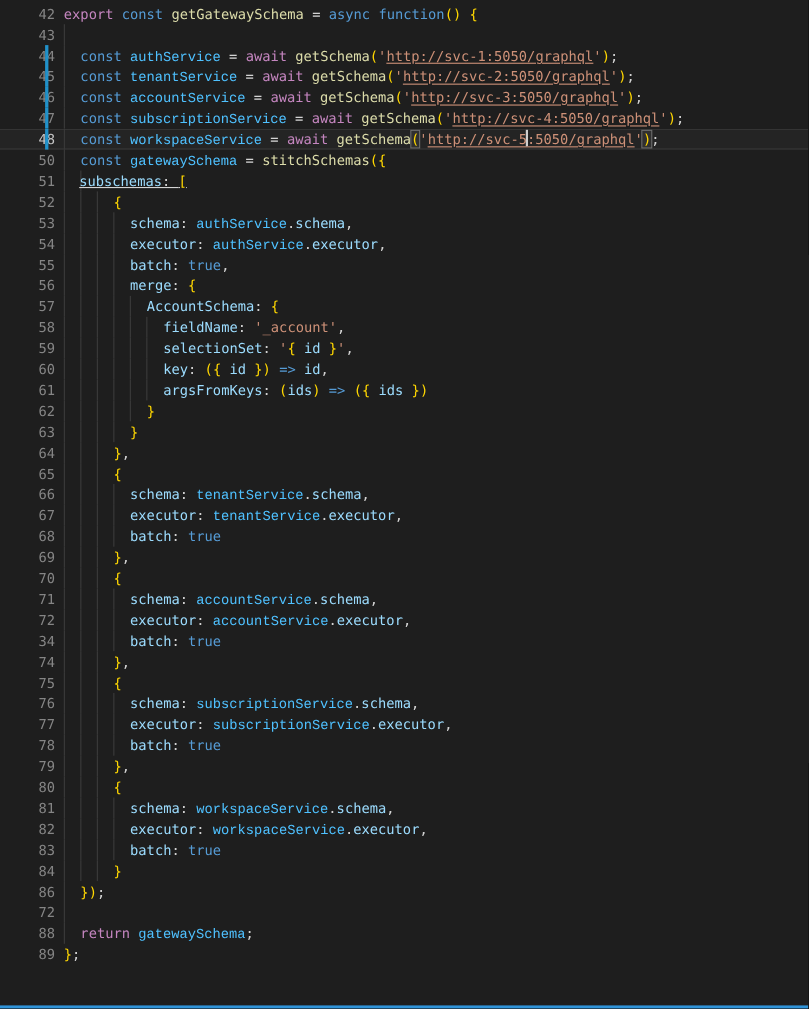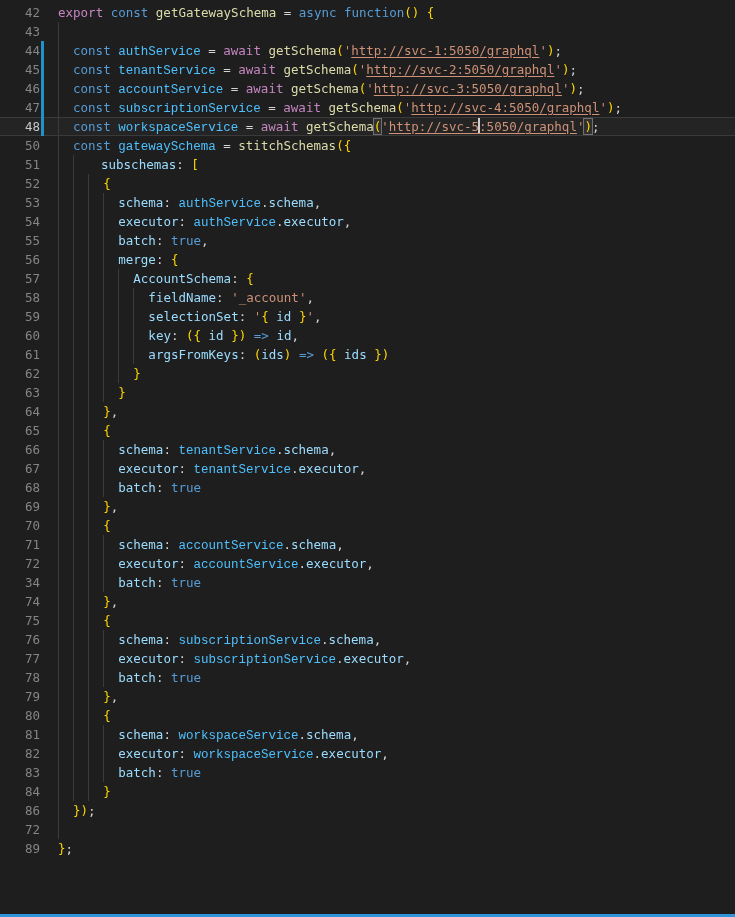--- a/index.html
+++ b/index.html
@@ -4,21 +4,21 @@
 <style>
   html,body{margin:0;padding:0;background:#111;}
   #screen{
     position:relative;width:735px;height:917px;background:#1e1e1e;overflow:hidden;
     font-family:"DejaVu Sans Mono","Liberation Mono",monospace;font-size:12.5px;
     -webkit-font-smoothing:antialiased;
   }
   #editor{position:absolute;top:3px;left:0;right:0;}
   .line{position:relative;height:19px;line-height:19px;white-space:pre;}
   .line.active{background:#242424;box-shadow:inset 0 1px 0 #3a3a3a, inset 0 -1px 0 #3a3a3a;}
-  .ln{position:absolute;left:2px;top:0;width:38px;text-align:right;color:#858585;}
+  .ln{position:absolute;left:12px;top:0;width:38px;text-align:right;color:#858585;}
   .line.active .ln{color:#c6c6c6;}
   .git{position:absolute;left:41px;top:0;bottom:0;width:3px;background:#2191c9;}
   .code{position:absolute;left:58px;top:0;bottom:0;right:0;white-space:pre;color:#d4d4d4;}
   .guide{position:absolute;top:0;bottom:0;width:0;border-left:1px solid #3b3b3b;}
   .txt{position:relative;display:inline-block;}
   .t-k{color:#569cd6;}
   .t-kc{color:#c586c0;}
   .t-fn{color:#dcdcaa;}
   .t-v{color:#4fc1ff;font-family:Liberation Mono, monospace;}
   .t-p{color:#9cdcfe;}
@@ -37,21 +37,21 @@
 <div id="screen">
   <div id="editor">
       <div class="line"><span class="ln">42</span><span class="code"><span class="txt" style="padding-left: 0px;"><span class="t-kc">export </span><span class="t-k">const </span><span class="t-fn">getGatewaySchema</span><span class="t-o"> = </span><span class="t-k">async </span><span class="t-k">function</span><span class="t-b">()</span><span class="t-o"> </span><span class="t-b">{</span></span></span></div>
       <div class="line"><span class="ln">43</span><span class="code"><i class="guide" style="left: 0px;"></i><span class="txt" style="padding-left: 0px;"></span></span></div>
       <div class="line"><span class="ln">44</span><span class="git"></span><span class="code"><i class="guide" style="left: 0px;"></i><span class="txt" style="padding-left: 15.06px;"><span class="t-k">const </span><span class="t-v">authService</span><span class="t-o"> = </span><span class="t-kc">await </span><span class="t-fn">getSchema</span><span class="t-b">(</span><span class="t-s">'</span><span class="t-su">http://svc-1:5050/graphql</span><span class="t-s">'</span><span class="t-b">)</span><span class="t-o">;</span></span></span></div>
       <div class="line"><span class="ln">45</span><span class="git"></span><span class="code"><i class="guide" style="left: 0px;"></i><span class="txt" style="padding-left: 15.06px;"><span class="t-k">const </span><span class="t-v">tenantService</span><span class="t-o"> = </span><span class="t-kc">await </span><span class="t-fn">getSchema</span><span class="t-b">(</span><span class="t-s">'</span><span class="t-su">http://svc-2:5050/graphql</span><span class="t-s">'</span><span class="t-b">)</span><span class="t-o">;</span></span></span></div>
       <div class="line"><span class="ln">46</span><span class="git"></span><span class="code"><i class="guide" style="left: 0px;"></i><span class="txt" style="padding-left: 15.06px;"><span class="t-k">const </span><span class="t-v">accountService</span><span class="t-o"> = </span><span class="t-kc">await </span><span class="t-fn">getSchema</span><span class="t-b">(</span><span class="t-s">'</span><span class="t-su">http://svc-3:5050/graphql</span><span class="t-s">'</span><span class="t-b">)</span><span class="t-o">;</span></span></span></div>
       <div class="line"><span class="ln">47</span><span class="git"></span><span class="code"><i class="guide" style="left: 0px;"></i><span class="txt" style="padding-left: 15.06px;"><span class="t-k">const </span><span class="t-v">subscriptionService</span><span class="t-o"> = </span><span class="t-kc">await </span><span class="t-fn">getSchema</span><span class="t-b">(</span><span class="t-s">'</span><span class="t-su">http://svc-4:5050/graphql</span><span class="t-s">'</span><span class="t-b">)</span><span class="t-o">;</span></span></span></div>
       <div class="line active"><span class="ln">48</span><span class="git"></span><span class="code"><i class="guide" style="left: 0px;"></i><span class="txt" style="padding-left: 15.06px;"><span class="t-k">const </span><span class="t-v">workspaceService</span><span class="t-o"> = </span><span class="t-kc">await </span><span class="t-fn">getSchema</span><span class="t-bm">(</span><span class="t-s">'</span><span class="t-su">http://svc-5</span><span class="cursor"></span><span class="t-su">:5050/graphql</span><span class="t-s">'</span><span class="t-bm">)</span><span class="t-o">;</span></span></span></div>
       <div class="line"><span class="ln">50</span><span class="code"><i class="guide" style="left: 0px;"></i><span class="txt" style="padding-left: 15.06px;"><span class="t-k">const </span><span class="t-v">gatewaySchema</span><span class="t-o"> = </span><span class="t-fn">stitchSchemas</span><span class="t-b">({</span></span></span></div>
-      <div class="line"><span class="ln">51</span><span class="code"><i class="guide" style="left: 0px;"></i><i class="guide" style="left: 15.06px;"></i><span class="txt" style="padding-left: 43px;"><span class="t-p">subschemas</span><span class="t-o">: </span><span class="t-b">[</span></span></span></div>
+      <div class="line"><span class="ln">51</span><span class="code"><i class="guide" style="left: 0px;"></i><i class="guide" style="left: 15.06px;"></i><span class="txt" style="padding-left: 14px; text-decoration: underline;"><span class="t-p">subschemas</span><span class="t-o">: </span><span class="t-b">[</span></span></span></div>
       <div class="line"><span class="ln">52</span><span class="code"><i class="guide" style="left: 0px;"></i><i class="guide" style="left: 15.06px;"></i><i class="guide" style="left: 30.12px;"></i><span class="txt" style="padding-left: 45.18px;"><span class="t-b">{</span></span></span></div>
       <div class="line"><span class="ln">53</span><span class="code"><i class="guide" style="left: 0px;"></i><i class="guide" style="left: 15.06px;"></i><i class="guide" style="left: 30.12px;"></i><i class="guide" style="left: 45.18px;"></i><span class="txt" style="padding-left: 60.24px;"><span class="t-p">schema</span><span class="t-o">: </span><span class="t-v">authService</span><span class="t-o">.</span><span class="t-p">schema</span><span class="t-o">,</span></span></span></div>
       <div class="line"><span class="ln">54</span><span class="code"><i class="guide" style="left: 0px;"></i><i class="guide" style="left: 15.06px;"></i><i class="guide" style="left: 30.12px;"></i><i class="guide" style="left: 45.18px;"></i><span class="txt" style="padding-left: 60.24px;"><span class="t-p">executor</span><span class="t-o">: </span><span class="t-v">authService</span><span class="t-o">.</span><span class="t-p">executor</span><span class="t-o">,</span></span></span></div>
       <div class="line"><span class="ln">55</span><span class="code"><i class="guide" style="left: 0px;"></i><i class="guide" style="left: 15.06px;"></i><i class="guide" style="left: 30.12px;"></i><i class="guide" style="left: 45.18px;"></i><span class="txt" style="padding-left: 60.24px;"><span class="t-p">batch</span><span class="t-o">: </span><span class="t-k">true</span><span class="t-o">,</span></span></span></div>
       <div class="line"><span class="ln">56</span><span class="code"><i class="guide" style="left: 0px;"></i><i class="guide" style="left: 15.06px;"></i><i class="guide" style="left: 30.12px;"></i><i class="guide" style="left: 45.18px;"></i><span class="txt" style="padding-left: 60.24px;"><span class="t-p">merge</span><span class="t-o">: </span><span class="t-b">{</span></span></span></div>
       <div class="line"><span class="ln">57</span><span class="code"><i class="guide" style="left: 0px;"></i><i class="guide" style="left: 15.06px;"></i><i class="guide" style="left: 30.12px;"></i><i class="guide" style="left: 45.18px;"></i><i class="guide" style="left: 60.24px;"></i><span class="txt" style="padding-left: 75.3px;"><span class="t-p">AccountSchema</span><span class="t-o">: </span><span class="t-b">{</span></span></span></div>
       <div class="line"><span class="ln">58</span><span class="code"><i class="guide" style="left: 0px;"></i><i class="guide" style="left: 15.06px;"></i><i class="guide" style="left: 30.12px;"></i><i class="guide" style="left: 45.18px;"></i><i class="guide" style="left: 60.24px;"></i><i class="guide" style="left: 75.3px;"></i><span class="txt" style="padding-left: 90.36px;"><span class="t-p">fieldName</span><span class="t-o">: </span><span class="t-s">'_account'</span><span class="t-o">,</span></span></span></div>
       <div class="line"><span class="ln">59</span><span class="code"><i class="guide" style="left: 0px;"></i><i class="guide" style="left: 15.06px;"></i><i class="guide" style="left: 30.12px;"></i><i class="guide" style="left: 45.18px;"></i><i class="guide" style="left: 60.24px;"></i><i class="guide" style="left: 75.3px;"></i><span class="txt" style="padding-left: 90.36px;"><span class="t-p">selectionSet</span><span class="t-o">: </span><span class="t-s">'</span><span class="t-b">{</span><span class="t-t"> </span><span class="t-p">id</span><span class="t-t"> </span><span class="t-b">}</span><span class="t-s">'</span><span class="t-o">,</span></span></span></div>
       <div class="line"><span class="ln">60</span><span class="code"><i class="guide" style="left: 0px;"></i><i class="guide" style="left: 15.06px;"></i><i class="guide" style="left: 30.12px;"></i><i class="guide" style="left: 45.18px;"></i><i class="guide" style="left: 60.24px;"></i><i class="guide" style="left: 75.3px;"></i><span class="txt" style="padding-left: 90.36px;"><span class="t-p">key</span><span class="t-o">: </span><span class="t-b">({</span><span class="t-t"> </span><span class="t-p">id</span><span class="t-t"> </span><span class="t-b">})</span><span class="t-t"> </span><span class="t-k">=&gt;</span><span class="t-t"> </span><span class="t-p">id</span><span class="t-o">,</span></span></span></div>
       <div class="line"><span class="ln">61</span><span class="code"><i class="guide" style="left: 0px;"></i><i class="guide" style="left: 15.06px;"></i><i class="guide" style="left: 30.12px;"></i><i class="guide" style="left: 45.18px;"></i><i class="guide" style="left: 60.24px;"></i><i class="guide" style="left: 75.3px;"></i><span class="txt" style="padding-left: 90.36px;"><span class="t-p">argsFromKeys</span><span class="t-o">: </span><span class="t-b">(</span><span class="t-p">ids</span><span class="t-b">)</span><span class="t-t"> </span><span class="t-k">=&gt;</span><span class="t-t"> </span><span class="t-b">({</span><span class="t-t"> </span><span class="t-p">ids</span><span class="t-t"> </span><span class="t-b">})</span></span></span></div>
@@ -73,16 +73,17 @@
       <div class="line"><span class="ln">77</span><span class="code"><i class="guide" style="left: 0px;"></i><i class="guide" style="left: 15.06px;"></i><i class="guide" style="left: 30.12px;"></i><i class="guide" style="left: 45.18px;"></i><span class="txt" style="padding-left: 60.24px;"><span class="t-p">executor</span><span class="t-o">: </span><span class="t-v">subscriptionService</span><span class="t-o">.</span><span class="t-p">executor</span><span class="t-o">,</span></span></span></div>
       <div class="line"><span class="ln">78</span><span class="code"><i class="guide" style="left: 0px;"></i><i class="guide" style="left: 15.06px;"></i><i class="guide" style="left: 30.12px;"></i><i class="guide" style="left: 45.18px;"></i><span class="txt" style="padding-left: 60.24px;"><span class="t-p">batch</span><span class="t-o">: </span><span class="t-k">true</span></span></span></div>
       <div class="line"><span class="ln">79</span><span class="code"><i class="guide" style="left: 0px;"></i><i class="guide" style="left: 15.06px;"></i><i class="guide" style="left: 30.12px;"></i><span class="txt" style="padding-left: 45.18px;"><span class="t-b">}</span><span class="t-o">,</span></span></span></div>
       <div class="line"><span class="ln">80</span><span class="code"><i class="guide" style="left: 0px;"></i><i class="guide" style="left: 15.06px;"></i><i class="guide" style="left: 30.12px;"></i><span class="txt" style="padding-left: 45.18px;"><span class="t-b">{</span></span></span></div>
       <div class="line"><span class="ln">81</span><span class="code"><i class="guide" style="left: 0px;"></i><i class="guide" style="left: 15.06px;"></i><i class="guide" style="left: 30.12px;"></i><i class="guide" style="left: 45.18px;"></i><span class="txt" style="padding-left: 60.24px;"><span class="t-p">schema</span><span class="t-o">: </span><span class="t-v">workspaceService</span><span class="t-o">.</span><span class="t-p">schema</span><span class="t-o">,</span></span></span></div>
       <div class="line"><span class="ln">82</span><span class="code"><i class="guide" style="left: 0px;"></i><i class="guide" style="left: 15.06px;"></i><i class="guide" style="left: 30.12px;"></i><i class="guide" style="left: 45.18px;"></i><span class="txt" style="padding-left: 60.24px;"><span class="t-p">executor</span><span class="t-o">: </span><span class="t-v">workspaceService</span><span class="t-o">.</span><span class="t-p">executor</span><span class="t-o">,</span></span></span></div>
       <div class="line"><span class="ln">83</span><span class="code"><i class="guide" style="left: 0px;"></i><i class="guide" style="left: 15.06px;"></i><i class="guide" style="left: 30.12px;"></i><i class="guide" style="left: 45.18px;"></i><span class="txt" style="padding-left: 60.24px;"><span class="t-p">batch</span><span class="t-o">: </span><span class="t-k">true</span></span></span></div>
       <div class="line"><span class="ln">84</span><span class="code"><i class="guide" style="left: 0px;"></i><i class="guide" style="left: 15.06px;"></i><i class="guide" style="left: 30.12px;"></i><span class="txt" style="padding-left: 45.18px;"><span class="t-b">}</span></span></span></div>
       <div class="line"><span class="ln">86</span><span class="code"><i class="guide" style="left: 0px;"></i><span class="txt" style="padding-left: 15.06px;"><span class="t-b">})</span><span class="t-o">;</span></span></span></div>
       <div class="line"><span class="ln">72</span><span class="code"><i class="guide" style="left: 0px;"></i><span class="txt" style="padding-left: 0px;"></span></span></div>
+      <div class="line"><span class="ln">88</span><span class="code"><i class="guide" style="left: 0px;"></i><span class="txt" style="padding-left: 15.06px;"><span class="t-kc">return </span><span class="t-v">gatewaySchema</span><span class="t-o">;</span></span></span></div>
       <div class="line"><span class="ln">89</span><span class="code"><span class="txt" style="padding-left: 0px;"><span class="t-b">}</span><span class="t-o">;</span></span></span></div>
     </div>
   <div id="bottom-border"></div>
 </div>
 
 </body></html>

